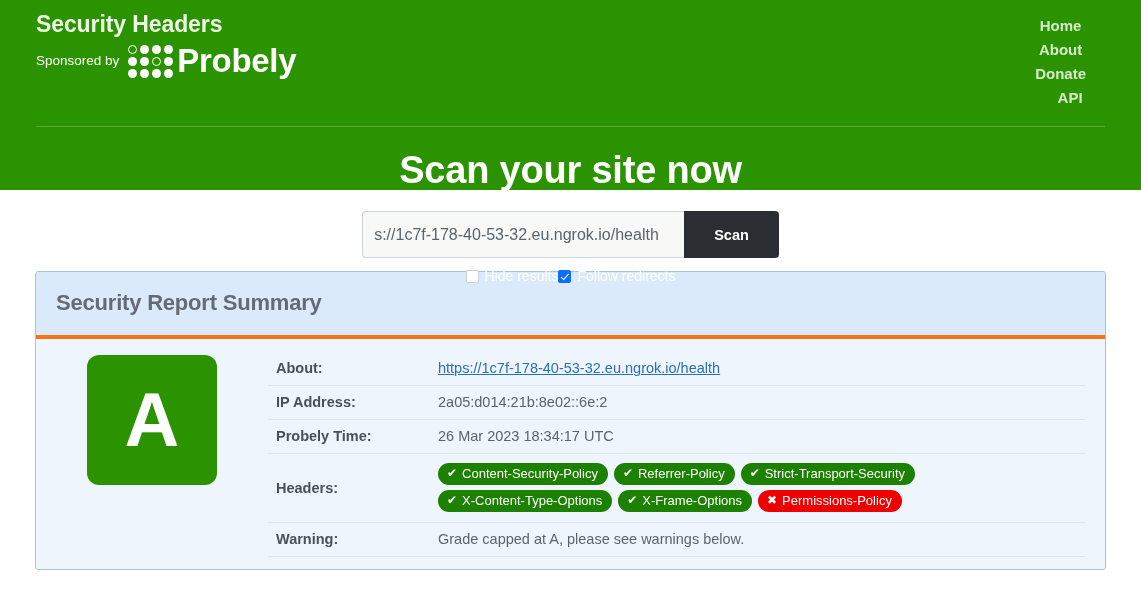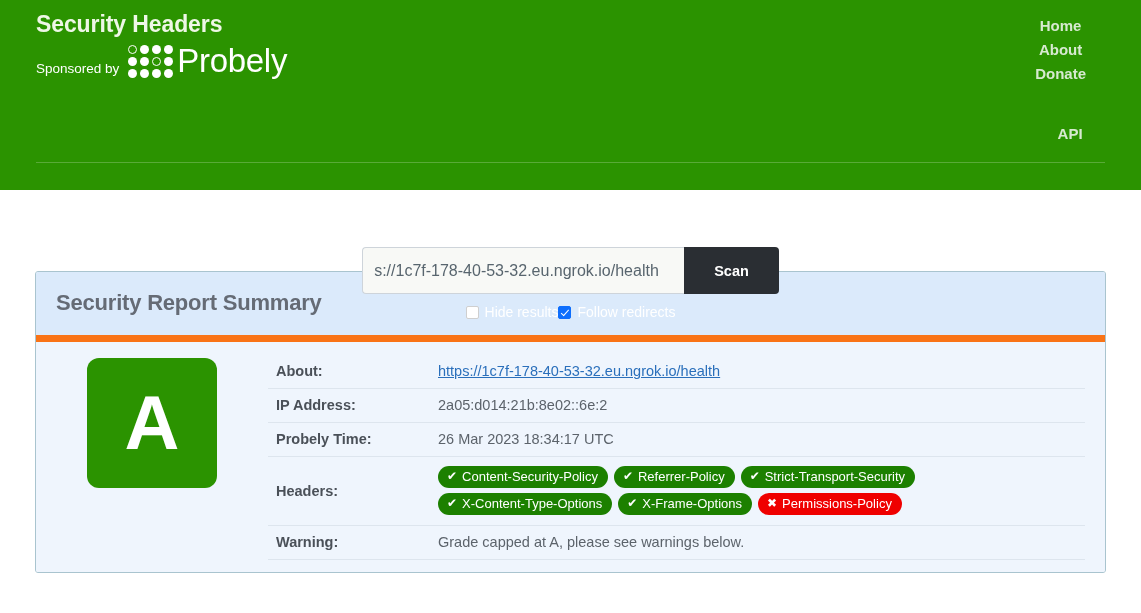--- a/index.html
+++ b/index.html
@@ -39,21 +39,21 @@
   .brand-title {
     color: #eef7e6;
     font-size: 23px;
     font-weight: bold;
     line-height: 30px;
     letter-spacing: -0.1px;
     margin: 0;
   }
   .sponsor-row {
     display: flex;
-    align-items: flex-end;
+    align-items: center;
     margin-top: 5px;
   }
   .sponsor-text {
     color: #ffffff;
     font-size: 13.5px;
     line-height: 18px;
     margin-right: 9px;
   }
   .probely-logo {
     display: flex;
@@ -74,41 +74,41 @@
     box-sizing: border-box;
   }
   .dot.hollow {
     background: transparent;
     border: 1.6px solid #ffffff;
   }
   .probely-word {
     color: #ffffff;
     font-size: 33px;
     line-height: 34px;
-    font-weight: normal;
+    font-weight: bold;
     letter-spacing: -0.3px;
   }
 
   .main-nav {
     display: flex;
     align-items: center;
     gap: 0px;
     padding-top: 5px;
     flex-direction: column;
   }
   .nav-link {
     color: #d7ead0;
     font-size: 15px;
     font-weight: bold;
     text-decoration: none;
     padding: 0 19px;
     line-height: 24px;
     cursor: pointer;
   }
-  .nav-link:last-child { padding-right: 0; margin-top: 36px; }
+  .nav-link:last-child { padding-right: 0; }
 
   .header-divider {
     border-top: 1px solid rgba(255,255,255,0.22);
     margin-top: 16px;
   }
 
   .scan-title {
     text-align: center;
     color: #ffffff;
     font-size: 38px;
@@ -204,21 +204,21 @@
   .card {
     width: 1069px;
     margin: 81px auto 0 auto;
     border: 1px solid #a9c4cf;
     border-radius: 3px;
     background: #eef5fd;
     overflow: hidden;
   }
   .card-header {
     background: #dbeafb;
-    border-bottom: 7px solid #f97316;
+    border-bottom: 4px solid #f97316;
     padding: 16px 20px 17px 20px;
   }
   .card-header h2 {
     margin: 0;
     font-size: 22px;
     font-weight: bold;
     color: #656b75;
     line-height: 30px;
     letter-spacing: -0.2px;
   }

